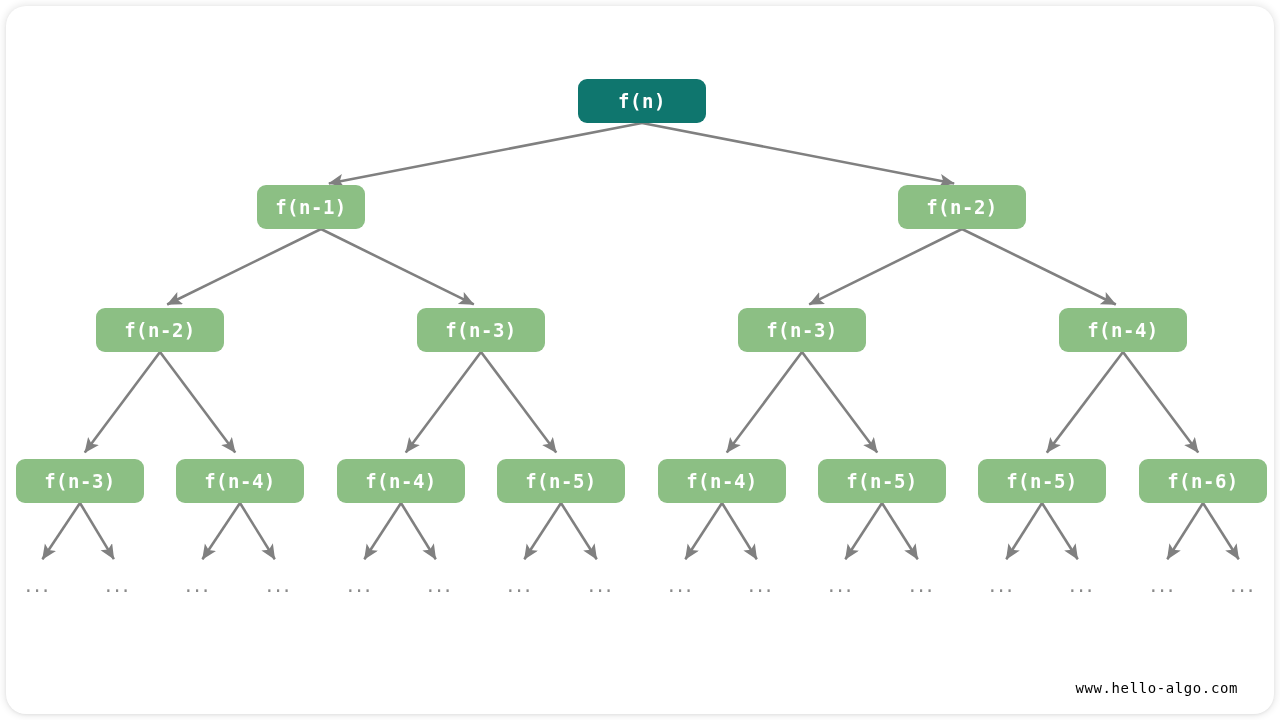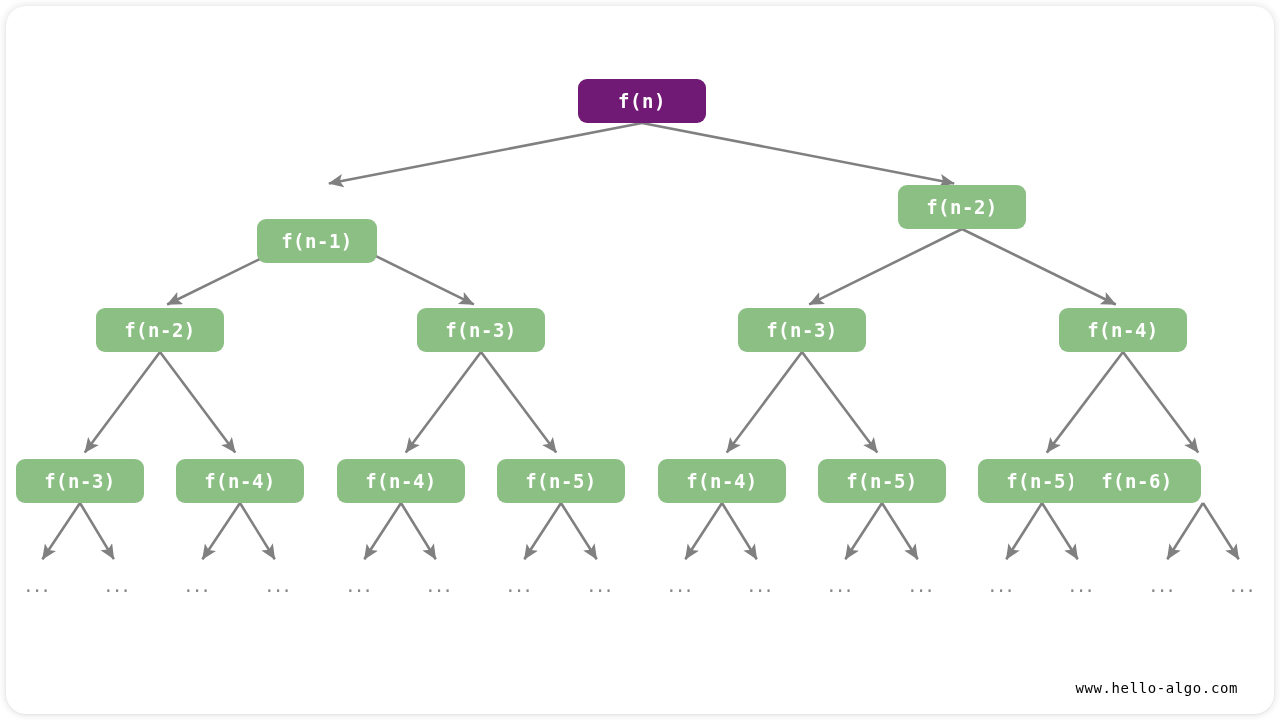--- a/index.html
+++ b/index.html
@@ -116,35 +116,35 @@
         <line x1="882" y1="503" x2="845.3636470903596" y2="559.2948837392036" stroke="#808080" stroke-width="2.6" stroke-linecap="butt" marker-end="url(#arrowhead)"></line>
         <line x1="882" y1="503" x2="917.7119349066778" y2="559.2462974780176" stroke="#808080" stroke-width="2.6" stroke-linecap="butt" marker-end="url(#arrowhead)"></line>
         <line x1="1042" y1="503" x2="1006.2880650933222" y2="559.2462974780176" stroke="#808080" stroke-width="2.6" stroke-linecap="butt" marker-end="url(#arrowhead)"></line>
         <line x1="1042" y1="503" x2="1077.711934906678" y2="559.2462974780176" stroke="#808080" stroke-width="2.6" stroke-linecap="butt" marker-end="url(#arrowhead)"></line>
         <line x1="1203" y1="503" x2="1167.288065093322" y2="559.2462974780176" stroke="#808080" stroke-width="2.6" stroke-linecap="butt" marker-end="url(#arrowhead)"></line>
         <line x1="1203" y1="503" x2="1238.711934906678" y2="559.2462974780176" stroke="#808080" stroke-width="2.6" stroke-linecap="butt" marker-end="url(#arrowhead)"></line>
       </g>
   </svg>
 
   <div id="nodes-layer">
-      <div class="node" style="left: 578px; top: 79px; width: 128px; height: 44px; background: #701a75; color: rgb(255, 255, 255);">f(n)</div>
-      <div class="node" style="left: 257px; top: 185px; width: 120px; height: 44px; background: rgb(140, 191, 132); color: rgb(255, 255, 255); margin-top: 34px;">f(n-1)</div>
+      <div class="node" style="left: 578px; top: 79px; width: 128px; height: 44px; background: #0f766e; color: rgb(255, 255, 255);">f(n)</div>
+      <div class="node" style="left: 257px; top: 185px; width: 108px; height: 44px; background: rgb(140, 191, 132); color: rgb(255, 255, 255);">f(n-1)</div>
       <div class="node" style="left: 898px; top: 185px; width: 128px; height: 44px; background: rgb(140, 191, 132); color: rgb(255, 255, 255);">f(n-2)</div>
       <div class="node" style="left: 96px; top: 308px; width: 128px; height: 44px; background: rgb(140, 191, 132); color: rgb(255, 255, 255);">f(n-2)</div>
       <div class="node" style="left: 417px; top: 308px; width: 128px; height: 44px; background: rgb(140, 191, 132); color: rgb(255, 255, 255);">f(n-3)</div>
       <div class="node" style="left: 738px; top: 308px; width: 128px; height: 44px; background: rgb(140, 191, 132); color: rgb(255, 255, 255);">f(n-3)</div>
       <div class="node" style="left: 1059px; top: 308px; width: 128px; height: 44px; background: rgb(140, 191, 132); color: rgb(255, 255, 255);">f(n-4)</div>
       <div class="node" style="left: 16px; top: 459px; width: 128px; height: 44px; background: rgb(140, 191, 132); color: rgb(255, 255, 255);">f(n-3)</div>
       <div class="node" style="left: 176px; top: 459px; width: 128px; height: 44px; background: rgb(140, 191, 132); color: rgb(255, 255, 255);">f(n-4)</div>
       <div class="node" style="left: 337px; top: 459px; width: 128px; height: 44px; background: rgb(140, 191, 132); color: rgb(255, 255, 255);">f(n-4)</div>
       <div class="node" style="left: 497px; top: 459px; width: 128px; height: 44px; background: rgb(140, 191, 132); color: rgb(255, 255, 255);">f(n-5)</div>
       <div class="node" style="left: 658px; top: 459px; width: 128px; height: 44px; background: rgb(140, 191, 132); color: rgb(255, 255, 255);">f(n-4)</div>
       <div class="node" style="left: 818px; top: 459px; width: 128px; height: 44px; background: rgb(140, 191, 132); color: rgb(255, 255, 255);">f(n-5)</div>
       <div class="node" style="left: 978px; top: 459px; width: 128px; height: 44px; background: rgb(140, 191, 132); color: rgb(255, 255, 255);">f(n-5)</div>
-      <div class="node" style="left: 1073px; top: 459px; width: 128px; height: 44px; background: rgb(140, 191, 132); color: rgb(255, 255, 255);">f(n-6)</div>
+      <div class="node" style="left: 1139px; top: 459px; width: 128px; height: 44px; background: rgb(140, 191, 132); color: rgb(255, 255, 255);">f(n-6)</div>
     </div>
   <div id="ellipsis-layer">
       <div class="ellipsis" style="left: 38px; top: 585px; color: rgb(138, 138, 138);">...</div>
       <div class="ellipsis" style="left: 118px; top: 585px; color: rgb(138, 138, 138);">...</div>
       <div class="ellipsis" style="left: 198px; top: 585px; color: rgb(138, 138, 138);">...</div>
       <div class="ellipsis" style="left: 279px; top: 585px; color: rgb(138, 138, 138);">...</div>
       <div class="ellipsis" style="left: 360px; top: 585px; color: rgb(138, 138, 138);">...</div>
       <div class="ellipsis" style="left: 440px; top: 585px; color: rgb(138, 138, 138);">...</div>
       <div class="ellipsis" style="left: 520px; top: 585px; color: rgb(138, 138, 138);">...</div>
       <div class="ellipsis" style="left: 601px; top: 585px; color: rgb(138, 138, 138);">...</div>

